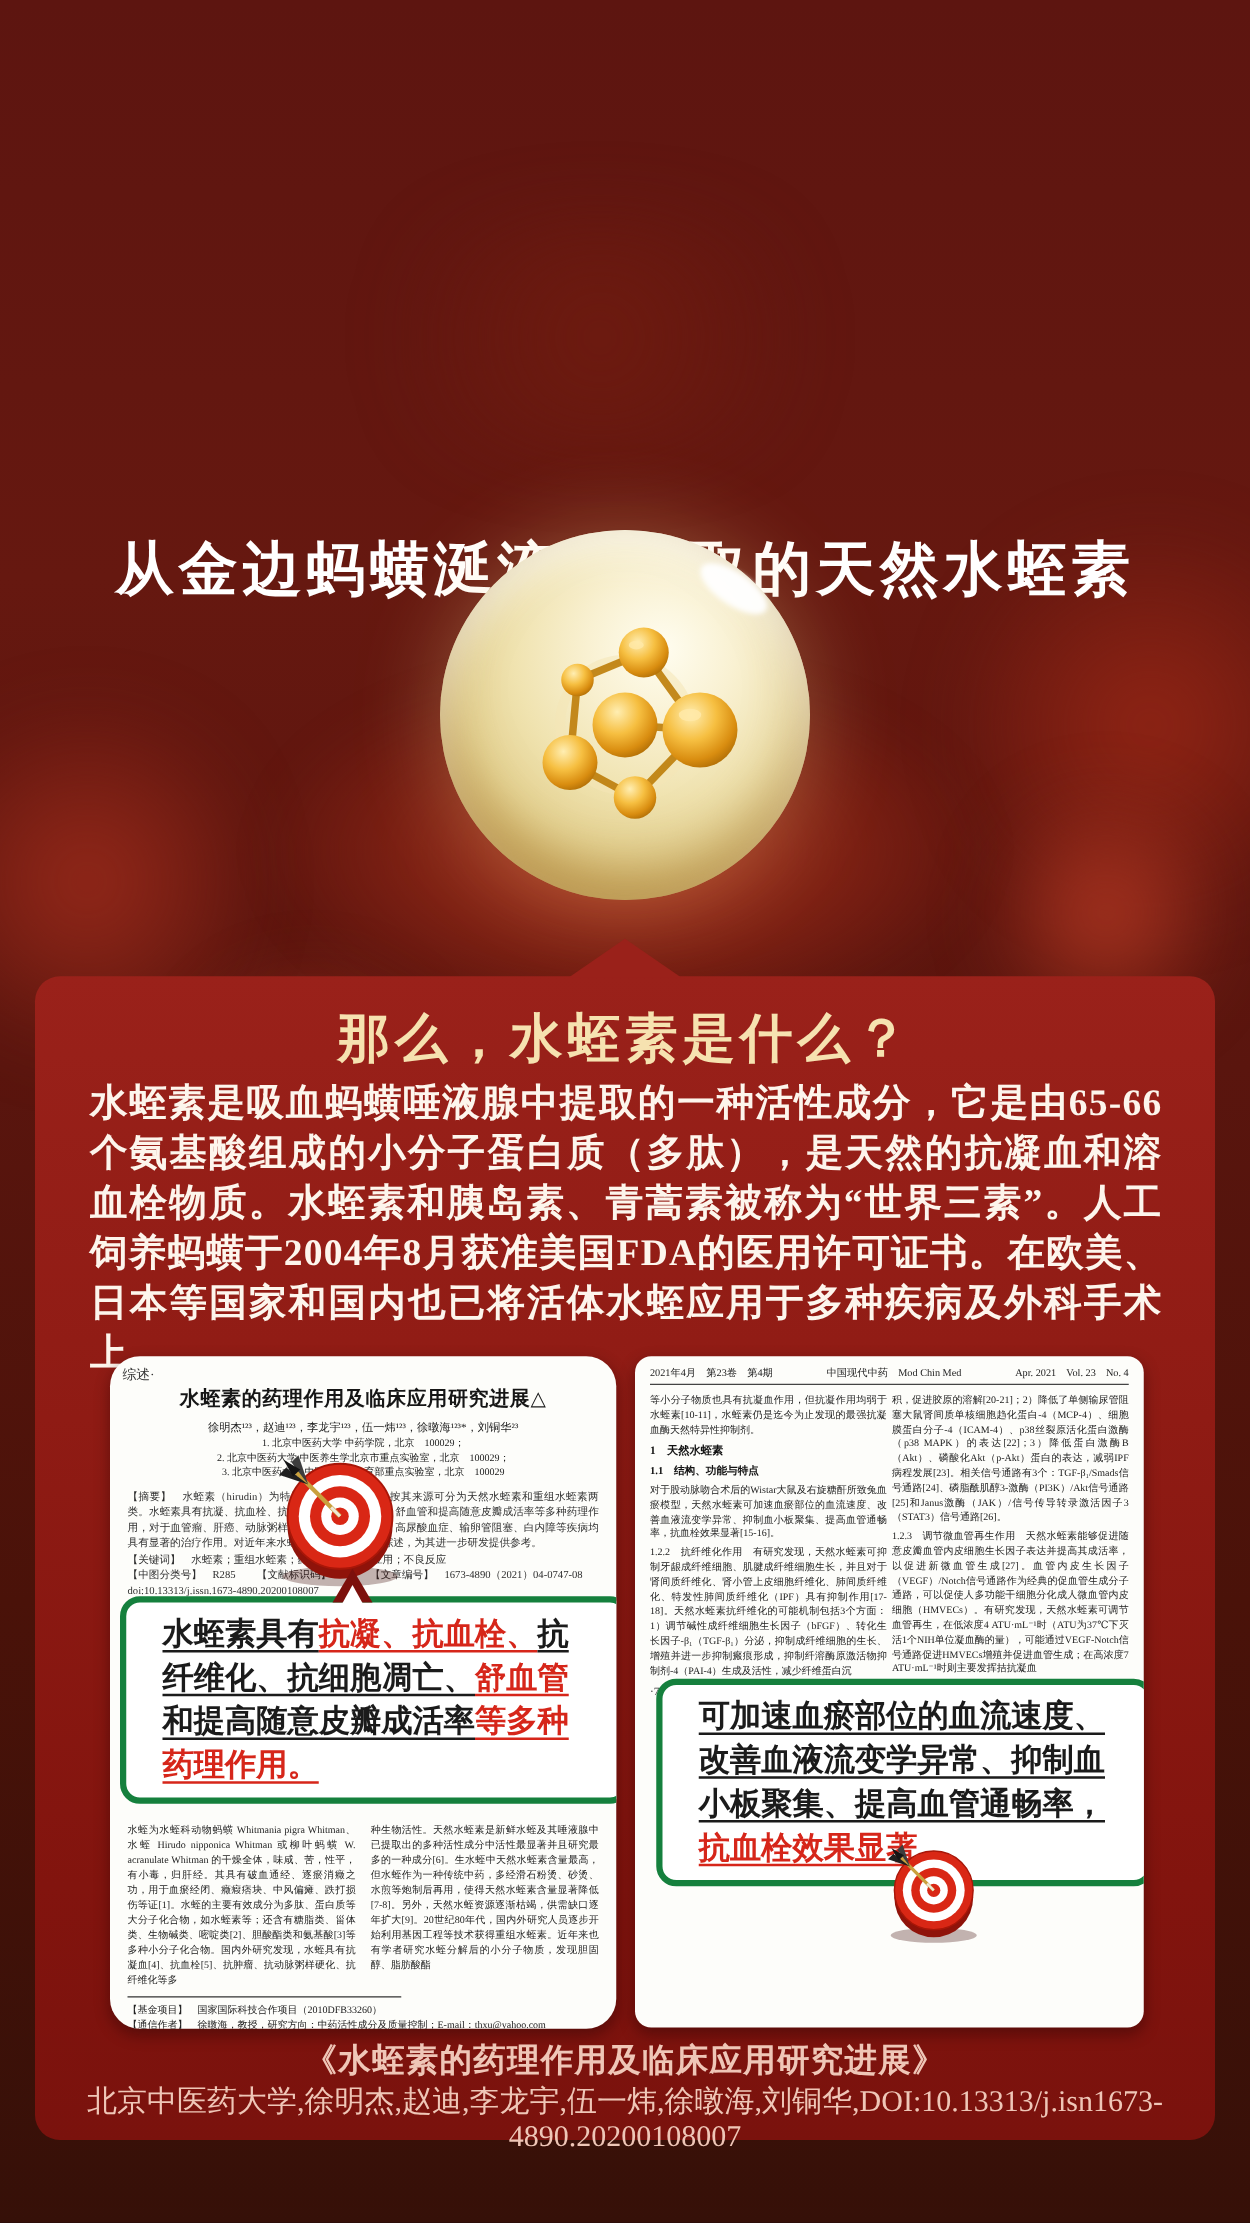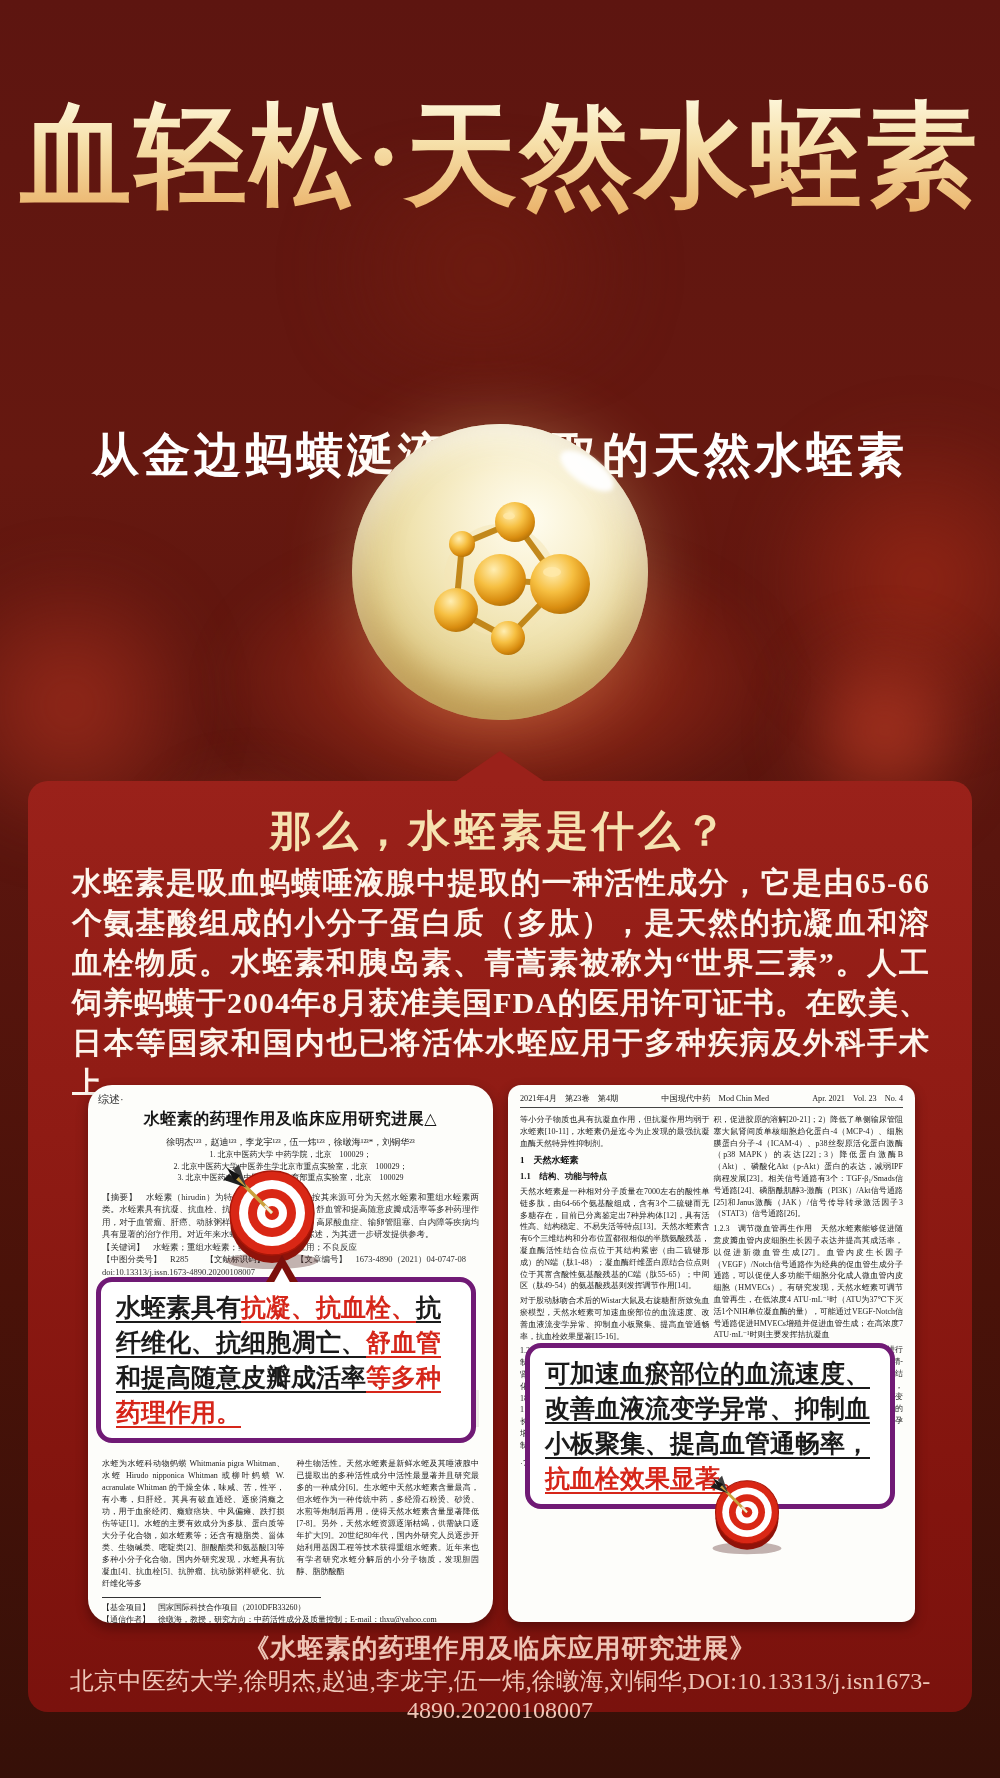--- a/index.html
+++ b/index.html
@@ -64,23 +64,23 @@
 
   .pr-header{display:flex;justify-content:space-between;padding:8px 12px 3px 12px;font-size:8.2px;color:#222;}
   .pr-rule{border-top:1.2px solid #444;margin:0 12px;}
   .pr-cols{display:flex;gap:4px;padding:6px 12px 0 12px;}
   .pr-col{flex:1;font-size:8px;line-height:11.8px;text-align:justify;color:#222;}
   .pr-h1{font-size:9px;font-weight:bold;margin:6px 0 4px 0;color:#111;}
   .pr-h2{font-size:8.5px;font-weight:bold;margin:2px 0 3px 0;color:#111;}
   .pr-p{margin:0 0 3px 0;}
   .pr-page{font-size:9px;color:#333;margin-top:6px;}
 
-  .callout{position:absolute;background:#ffffff;border:5px solid #701a75;border-radius:16px;
+  .callout{position:absolute;background:#ffffff;border:5px solid #15803d;border-radius:16px;
     font-family:"Liberation Sans","DejaVu Sans",sans-serif;font-weight:700;font-size:25px;line-height:35px;
-    padding:8px 15px;text-align:left;}
+    padding:8px 29px;text-align:left;}
   .callout span{text-decoration:underline;text-decoration-thickness:2px;text-underline-offset:5px;}
   .seg-dark{color:#1b1b1b;}
   .seg-red{color:#d6261a;}
   .callout-left{left:8px;top:192px;width:340px;}
   .callout-left .ptr-o{position:absolute;left:165px;top:-27px;width:0;height:0;
     border-left:16px solid transparent;border-right:16px solid transparent;border-bottom:27px solid #7c100c;}
   .callout-left .ptr-i{position:absolute;left:171px;top:-14px;width:0;height:0;
     border-left:10px solid transparent;border-right:10px solid transparent;border-bottom:18px solid #ffffff;}
   .callout-right{left:17px;top:258px;width:330px;}
   .callout-right .ptr-o{position:absolute;left:205px;bottom:-27px;width:0;height:0;
@@ -102,21 +102,20 @@
 
 <div class="poster">
 
   <div class="blob b1"></div>
   <div class="blob b2"></div>
   <div class="blob b3"></div>
   <div class="blob b4"></div>
   <div class="blob b5"></div>
   <div class="glow"></div>
 
-  <div class="title title1 gold-text">血轻松·天然水蛭素</div>
   <div class="subtitle">从金边蚂蟥涎液中提取的天然水蛭素</div>
 
   <div class="bubble">
     <div class="bubble-hl"></div>
     <svg class="molecule" width="220" height="220" viewBox="0 0 220 220">
       <defs>
         <radialGradient id="gsph" cx="38%" cy="30%" r="75%">
           <stop offset="0%" stop-color="#ffeeb2"></stop>
             <stop offset="45%" stop-color="#f6bf41"></stop>
           <stop offset="80%" stop-color="#d98d10"></stop>
@@ -202,21 +201,20 @@
         <span>2021年4月　第23卷　第4期</span>
         <span>中国现代中药　Mod Chin Med</span>
         <span>Apr. 2021　Vol. 23　No. 4</span>
       </div>
       <div class="pr-rule"></div>
       <div class="pr-cols">
         <div class="pr-col">
           <div class="pr-p">等小分子物质也具有抗凝血作用，但抗凝作用均弱于水蛭素[10-11]，水蛭素仍是迄今为止发现的最强抗凝血酶天然特异性抑制剂。</div>
           <div class="pr-h1">1　天然水蛭素</div>
           <div class="pr-h2">1.1　结构、功能与特点</div>
-          <div class="pr-p">天然水蛭素是一种相对分子质量在7000左右的酸性单链多肽，由64-66个氨基酸组成，含有3个二硫键而无多糖存在，目前已分离鉴定出7种异构体[12]，具有活性高、结构稳定、不易失活等特点[13]。天然水蛭素含有6个三维结构和分布位置都很相似的半胱氨酸残基，凝血酶活性结合位点位于其结构紧密（由二硫键形成）的N端（肽1-48）；凝血酶纤维蛋白原结合位点则位于其富含酸性氨基酸残基的C端（肽55-65）；中间区（肽49-54）的氨基酸残基则发挥调节作用[14]。</div>
           <div class="pr-p">对于股动脉吻合术后的Wistar大鼠及右旋糖酐所致兔血瘀模型，天然水蛭素可加速血瘀部位的血流速度、改善血液流变学异常、抑制血小板聚集、提高血管通畅率，抗血栓效果显著[15-16]。</div>
           <div class="pr-p">1.2.2　抗纤维化作用　有研究发现，天然水蛭素可抑制牙龈成纤维细胞、肌腱成纤维细胞生长，并且对于肾间质纤维化、肾小管上皮细胞纤维化、肺间质纤维化、特发性肺间质纤维化（IPF）具有抑制作用[17-18]。天然水蛭素抗纤维化的可能机制包括3个方面：1）调节碱性成纤维细胞生长因子（bFGF）、转化生长因子-β₁（TGF-β₁）分泌，抑制成纤维细胞的生长、增殖并进一步抑制瘢痕形成，抑制纤溶酶原激活物抑制剂-4（PAI-4）生成及活性，减少纤维蛋白沉</div>
           <div class="pr-page">·748·</div>
         </div>
         <div class="pr-col">
           <div class="pr-p">积，促进胶原的溶解[20-21]；2）降低了单侧输尿管阻塞大鼠肾间质单核细胞趋化蛋白-4（MCP-4）、细胞膜蛋白分子-4（ICAM-4）、p38丝裂原活化蛋白激酶（p38 MAPK）的表达[22]；3）降低蛋白激酶B（Akt）、磷酸化Akt（p-Akt）蛋白的表达，减弱IPF病程发展[23]。相关信号通路有3个：TGF-β₁/Smads信号通路[24]、磷脂酰肌醇3-激酶（PI3K）/Akt信号通路[25]和Janus激酶（JAK）/信号传导转录激活因子3（STAT3）信号通路[26]。</div>
           <div class="pr-p">1.2.3　调节微血管再生作用　天然水蛭素能够促进随意皮瓣血管内皮细胞生长因子表达并提高其成活率，以促进新微血管生成[27]。血管内皮生长因子（VEGF）/Notch信号通路作为经典的促血管生成分子通路，可以促使人多功能干细胞分化成人微血管内皮细胞（HMVECs）。有研究发现，天然水蛭素可调节血管再生，在低浓度4 ATU·mL⁻¹时（ATU为37℃下灭活1个NIH单位凝血酶的量），可能通过VEGF-Notch信号通路促进HMVECs增殖并促进血管生成；在高浓度7 ATU·mL⁻¹时则主要发挥拮抗凝血</div>
           <div class="pr-p">管炎性阻塞作用　廖春芳等[30]对输卵管阻塞大鼠进行天然水蛭素盆腔注射，以生理盐水为对照组，苏木精-伊红（HE）染色后观察给药后大鼠输卵管形态和结构，并检测大鼠输卵管VEGF蛋白的表达。结果表明，盆腔注射天然水蛭素后，大鼠输卵管结构有明显改变和改善，说明天然水蛭素对输卵管炎性阻塞有明显的治疗作用，该研究结果为输卵管炎性阻塞、女性不孕不育的治疗提供了新的思路。</div>
         </div>
       </div>

